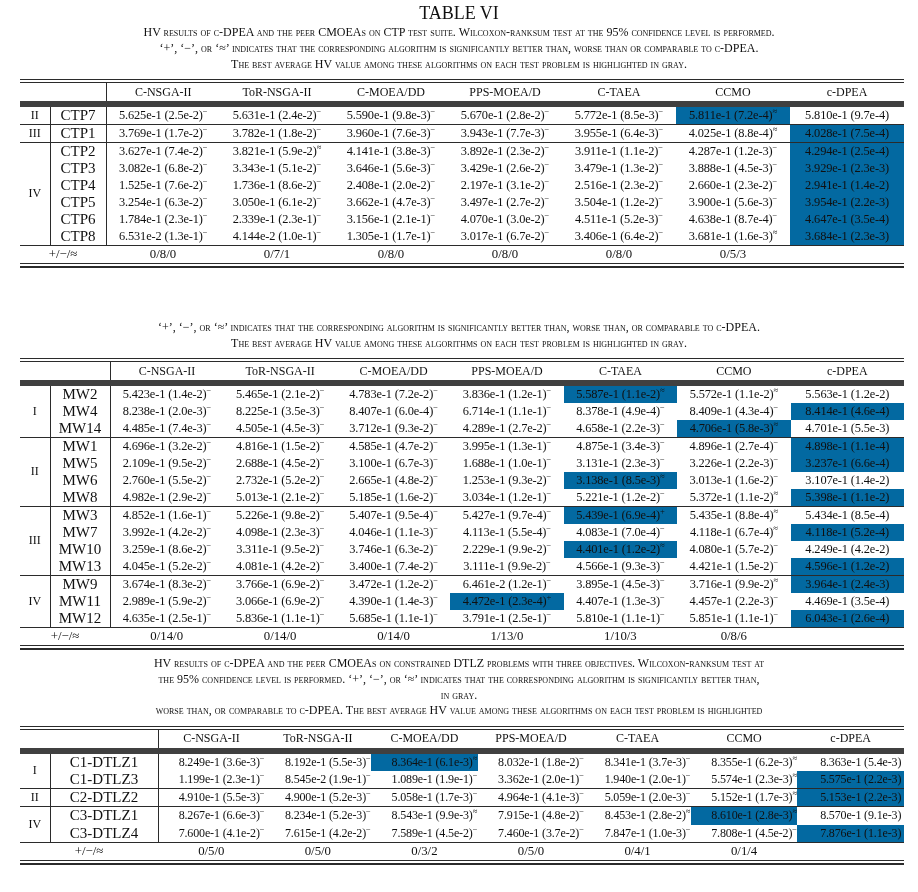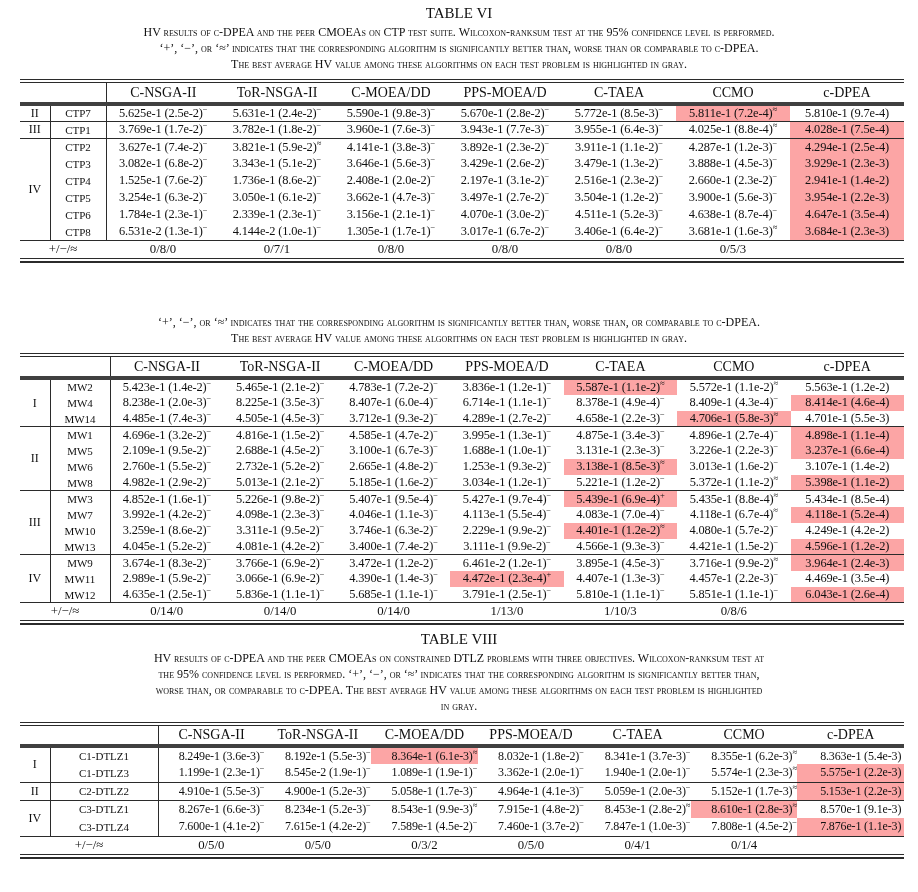--- a/index.html
+++ b/index.html
@@ -9,53 +9,53 @@
     background:#ffffff; color:#101010;
     font-family:"Liberation Serif", serif;
   }
   .page { padding-top:3px; }
   .tbl-section { }
   .t0 { margin-top:2px; }
   .t1 { margin-top:52px; }
   .t2 { margin-top:6px; }
 
   .caption { text-align:center; font-variant:small-caps; margin:0 12px; }
-  .cap-title { font-size:15px; line-height:16px; margin-bottom:4px;text-align:center; }
+  .cap-title { font-size:18px; line-height:16px; margin-bottom:4px;text-align:center; }
   .cap-line  { font-size:12px; line-height:15.8px; }
 
   .rulewrap {
     margin:7px 14px 0 20px;
     border-top:1px solid #2b2b2b;
     border-bottom:2px solid #2b2b2b;
     padding:2px 0;
   }
   table.tbl {
     width:100%; border-collapse:collapse; table-layout:fixed;
     border-top:1px solid #2b2b2b; border-bottom:1px solid #2b2b2b;
   }
   th, td { padding:0; text-align:center; white-space:nowrap; font-weight:normal; }
 
   col.c-group { width:30px; }
   .t0 col.c-problem { width:56px; }
   .t1 col.c-problem { width:60px; }
   .t2 col.c-problem { width:108px; }
 
-  .head-row th { border-bottom:4px solid #404040; height:21px; font-size:14px; }
+  .head-row th { border-bottom:6px solid #404040; height:21px; font-size:12px; }
   .h-spacer2 { border-right:1px solid #2b2b2b; }
 
   .g-cell { border-right:1px solid #2b2b2b; font-size:12px; }
-  .p-cell { border-right:1px solid #2b2b2b; font-size:11px; }
+  .p-cell { border-right:1px solid #2b2b2b; font-size:15px; }
   .v-cell { font-size:12.4px; letter-spacing:-0.15px; }
   .row td { height:17px; }
   .t1 .row td { height:16px; }
   .t2 .row td { height:18px; }
   .t2 .v-cell { font-size:12px;padding-left:20px; }
 
   sup.sig { font-size:8.5px; line-height:0; }
-  .hl { background:#fca5a5; }
+  .hl { background:#0369a1; }
 
   .group-start td { border-top:1px solid #2b2b2b; }
   .summary-row td { border-top:1px solid #2b2b2b; height:18px; font-size:12.8px; }
 </style>
 </head>
 <body>
 
 <div class="page">
   <main>
       <section class="tbl-section t0">
@@ -374,25 +374,24 @@
                 <td class="s-cell">1/10/3</td>
                 <td class="s-cell">0/8/6</td>
                 <td class="s-cell"></td>
               </tr>
             </tbody>
           </table>
         </div>
       </section>
       <section class="tbl-section t2">
         <div class="caption">
-          <div class="cap-title">TABLE VIII</div>
           <div class="cap-line">HV results of c-DPEA and the peer CMOEAs on constrained DTLZ problems with three objectives. Wilcoxon-ranksum test at</div>
           <div class="cap-line">the 95% confidence level is performed. ‘+’, ‘−’, or ‘≈’ indicates that the corresponding algorithm is significantly better than,</div>
+          <div class="cap-line">in gray.</div>
           <div class="cap-line">worse than, or comparable to c-DPEA. The best average HV value among these algorithms on each test problem is highlighted</div>
-          <div class="cap-line">in gray.</div>
         </div>
         <div class="rulewrap">
           <table class="tbl">
             <colgroup>
               <col class="c-group">
               <col class="c-problem">
               <col class="c-data">
               <col class="c-data">
               <col class="c-data">
               <col class="c-data">

